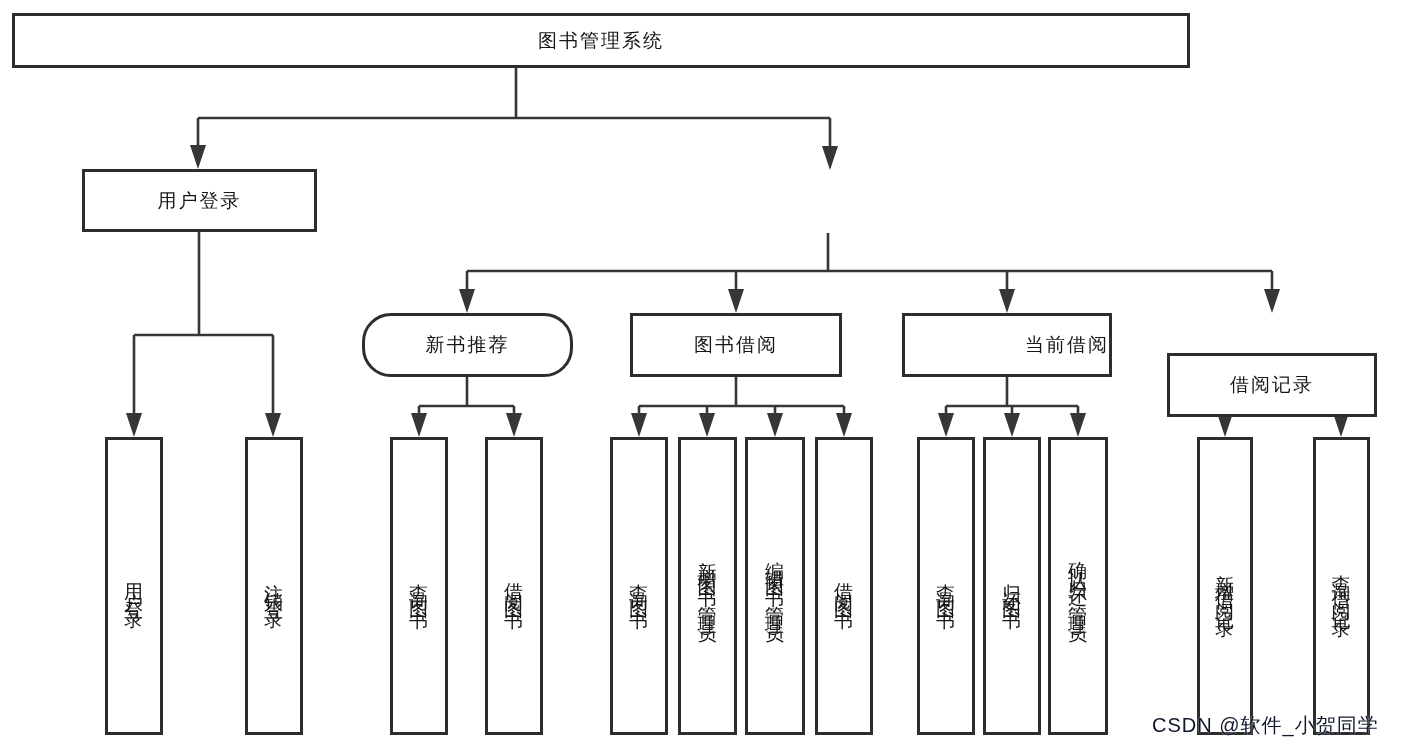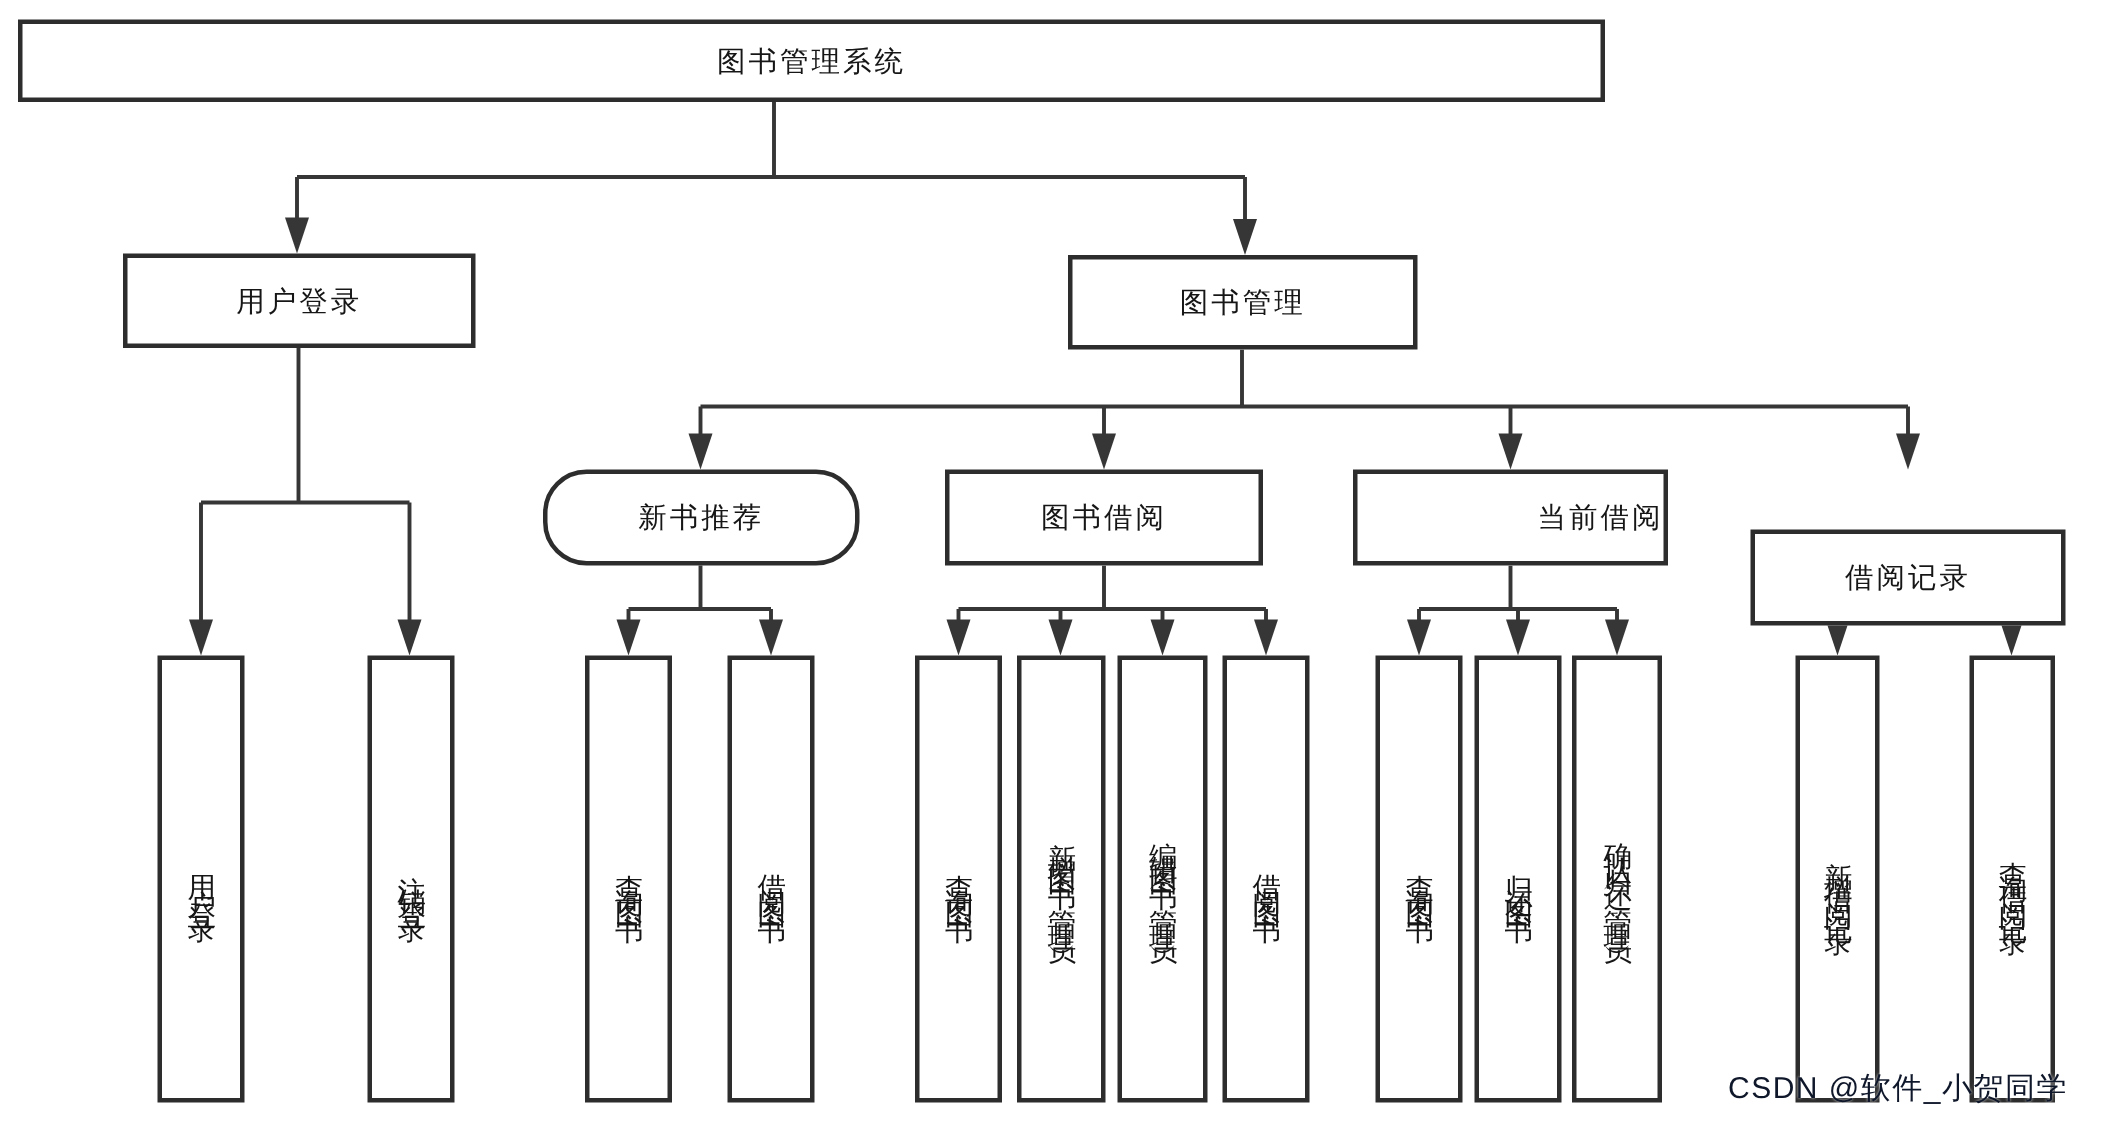--- a/index.html
+++ b/index.html
@@ -53,29 +53,26 @@
       <path d="M767 413 h16 L775 437 z"></path>
       <path d="M836 413 h16 L844 437 z"></path>
       <path d="M938 413 h16 L946 437 z"></path>
       <path d="M1004 413 h16 L1012 437 z"></path>
       <path d="M1070 413 h16 L1078 437 z"></path>
       <path d="M1217 413 h16 L1225 437 z"></path>
       <path d="M1333 413 h16 L1341 437 z"></path>
     </g>
   </svg>
 
-  <div class="node" style="left:12px;top:13px;width:1058px;height:55px;">
+  <div class="node" style="left:12px;top:13px;width:1178px;height:55px;">
     <span class="h-label">图书管理系统</span>
   </div>
 
   <div class="node" style="left:82px;top:169px;width:235px;height:63px;">
     <span class="h-label">用户登录</span>
-  </div>
-  <div class="node" style="left:712px;top:170px;width:233px;height:63px;">
-    <span class="h-label">图书管理</span>
   </div>
 
   <div class="node" style="left:362px;top:313px;width:211px;height:64px;border-radius:29px;">
     <span class="h-label">新书推荐</span>
   </div>
   <div class="node" style="left:630px;top:313px;width:212px;height:64px;align-items:center;">
     <span class="h-label">图书借阅</span>
   </div>
   <div class="node" style="left:902px;top:313px;width:210px;height:64px;justify-content:flex-end;">
     <span class="h-label">当前借阅</span>

